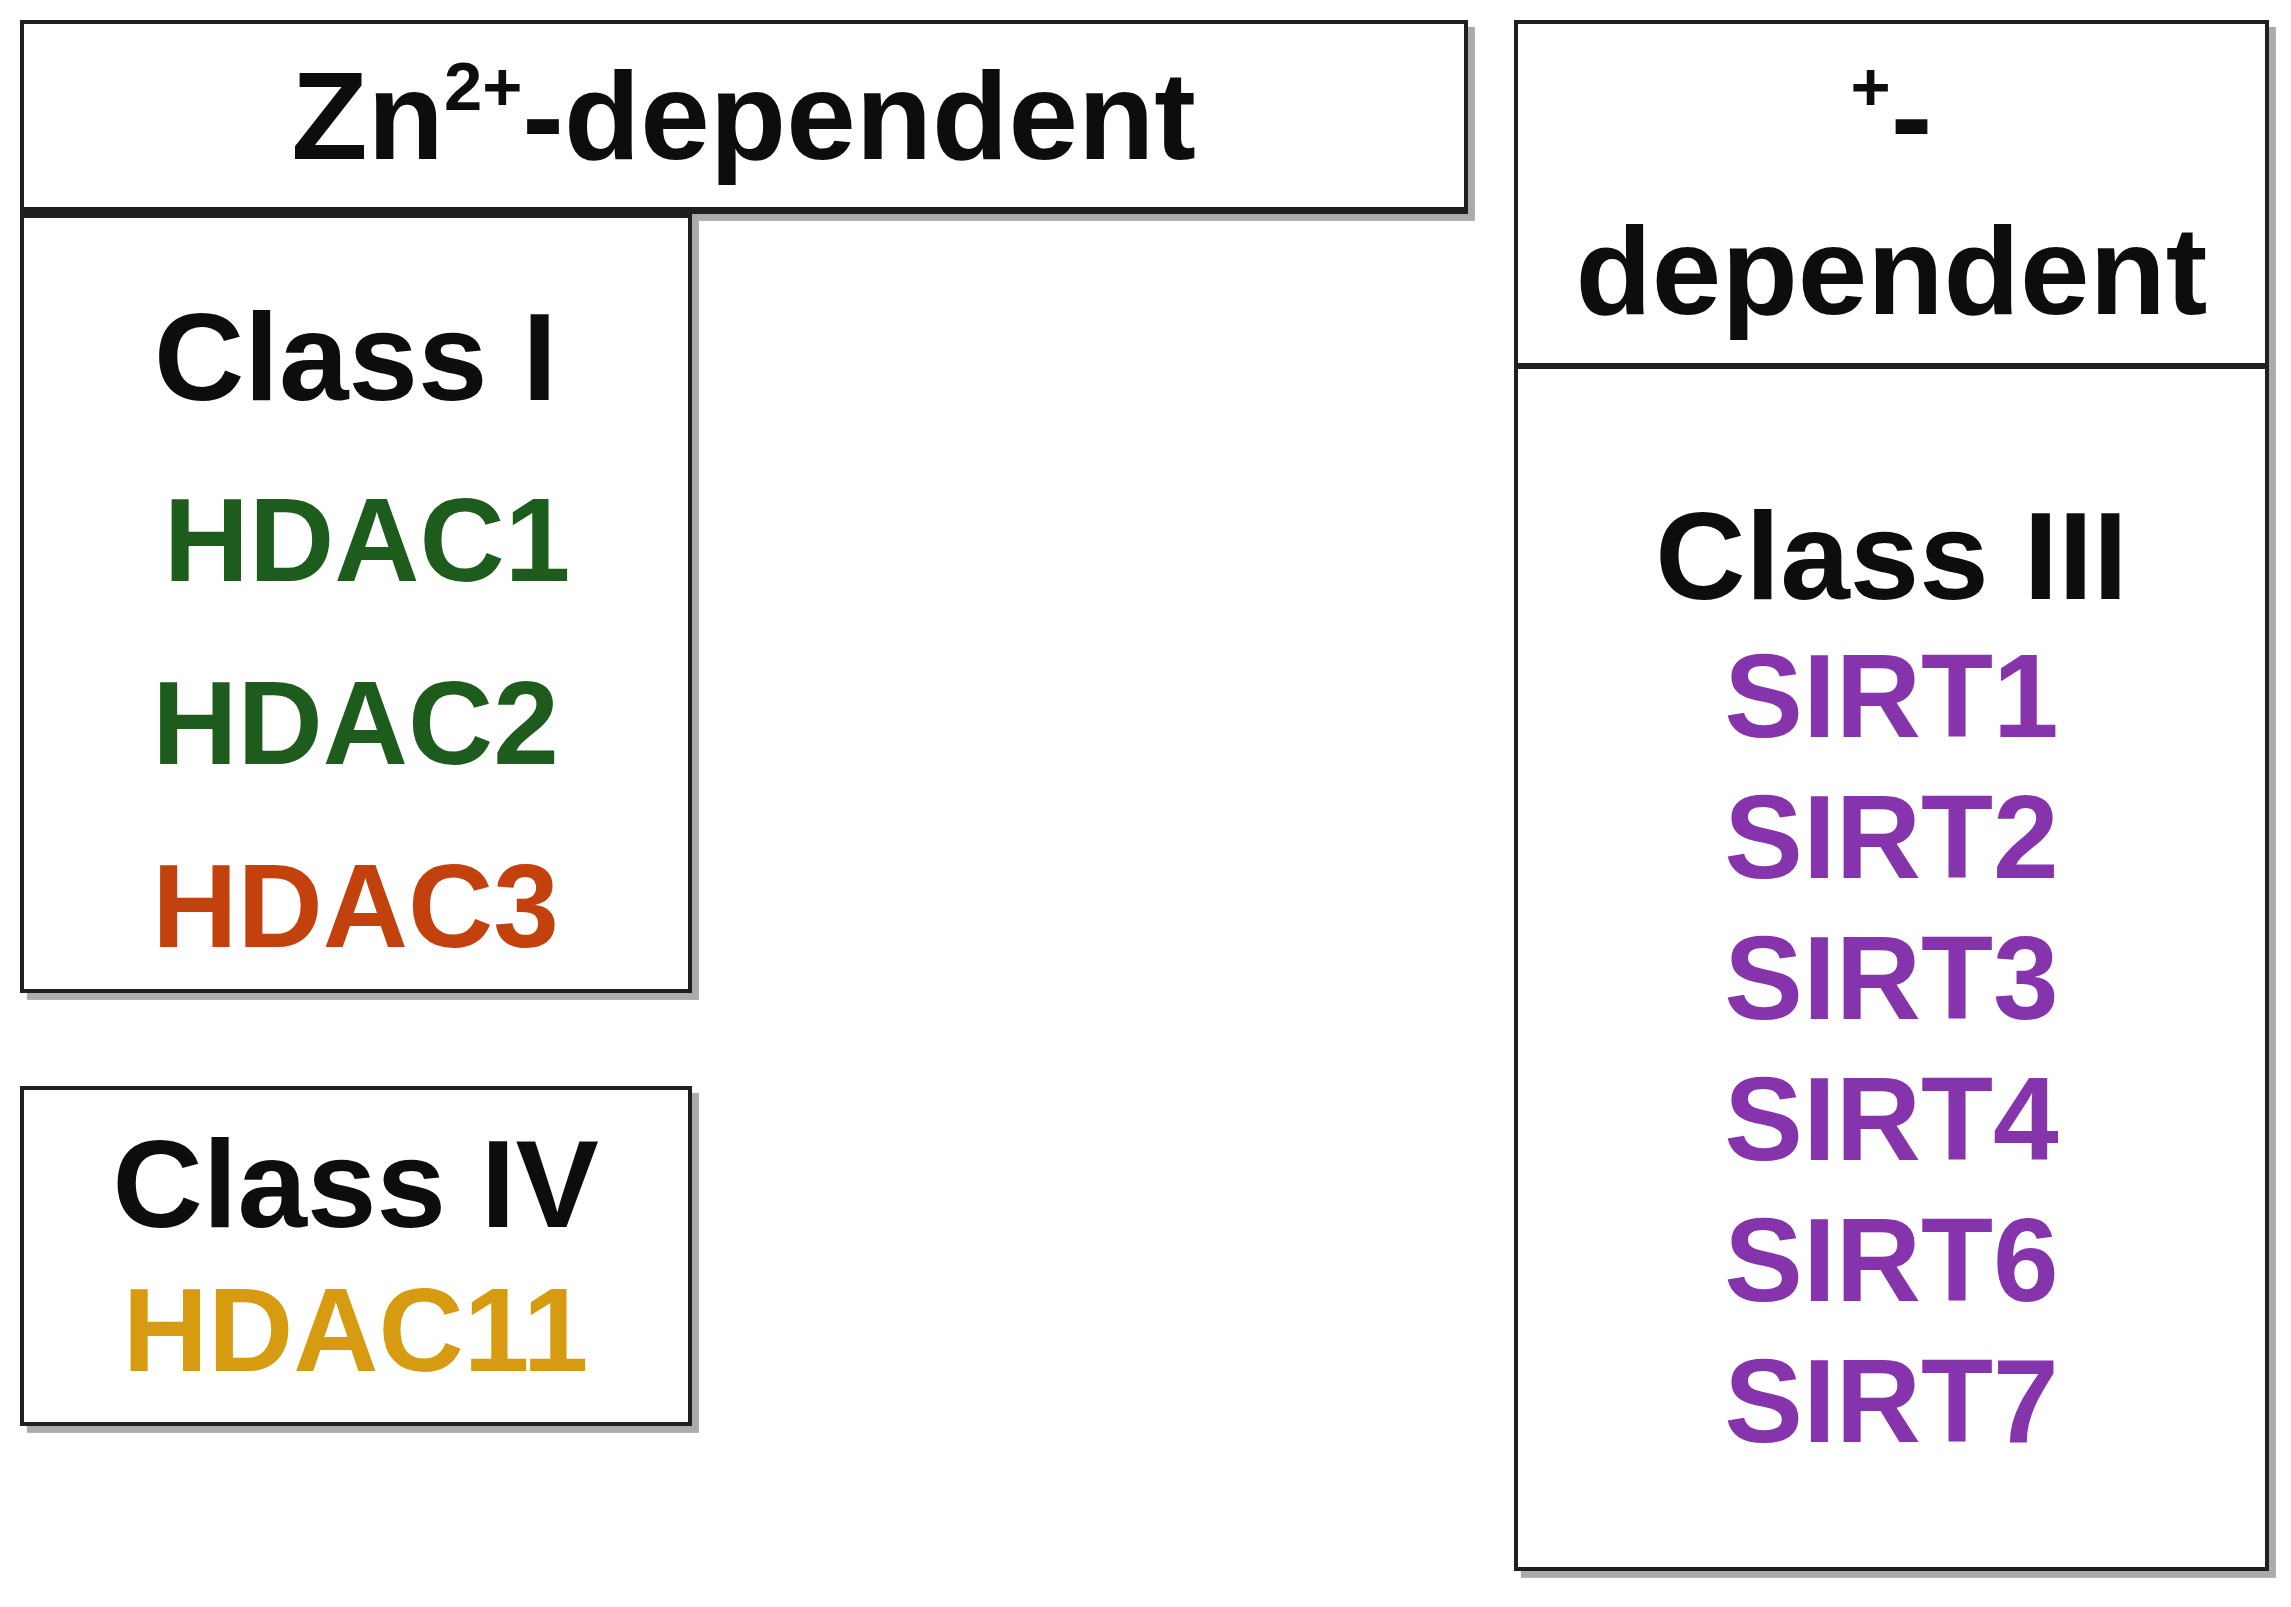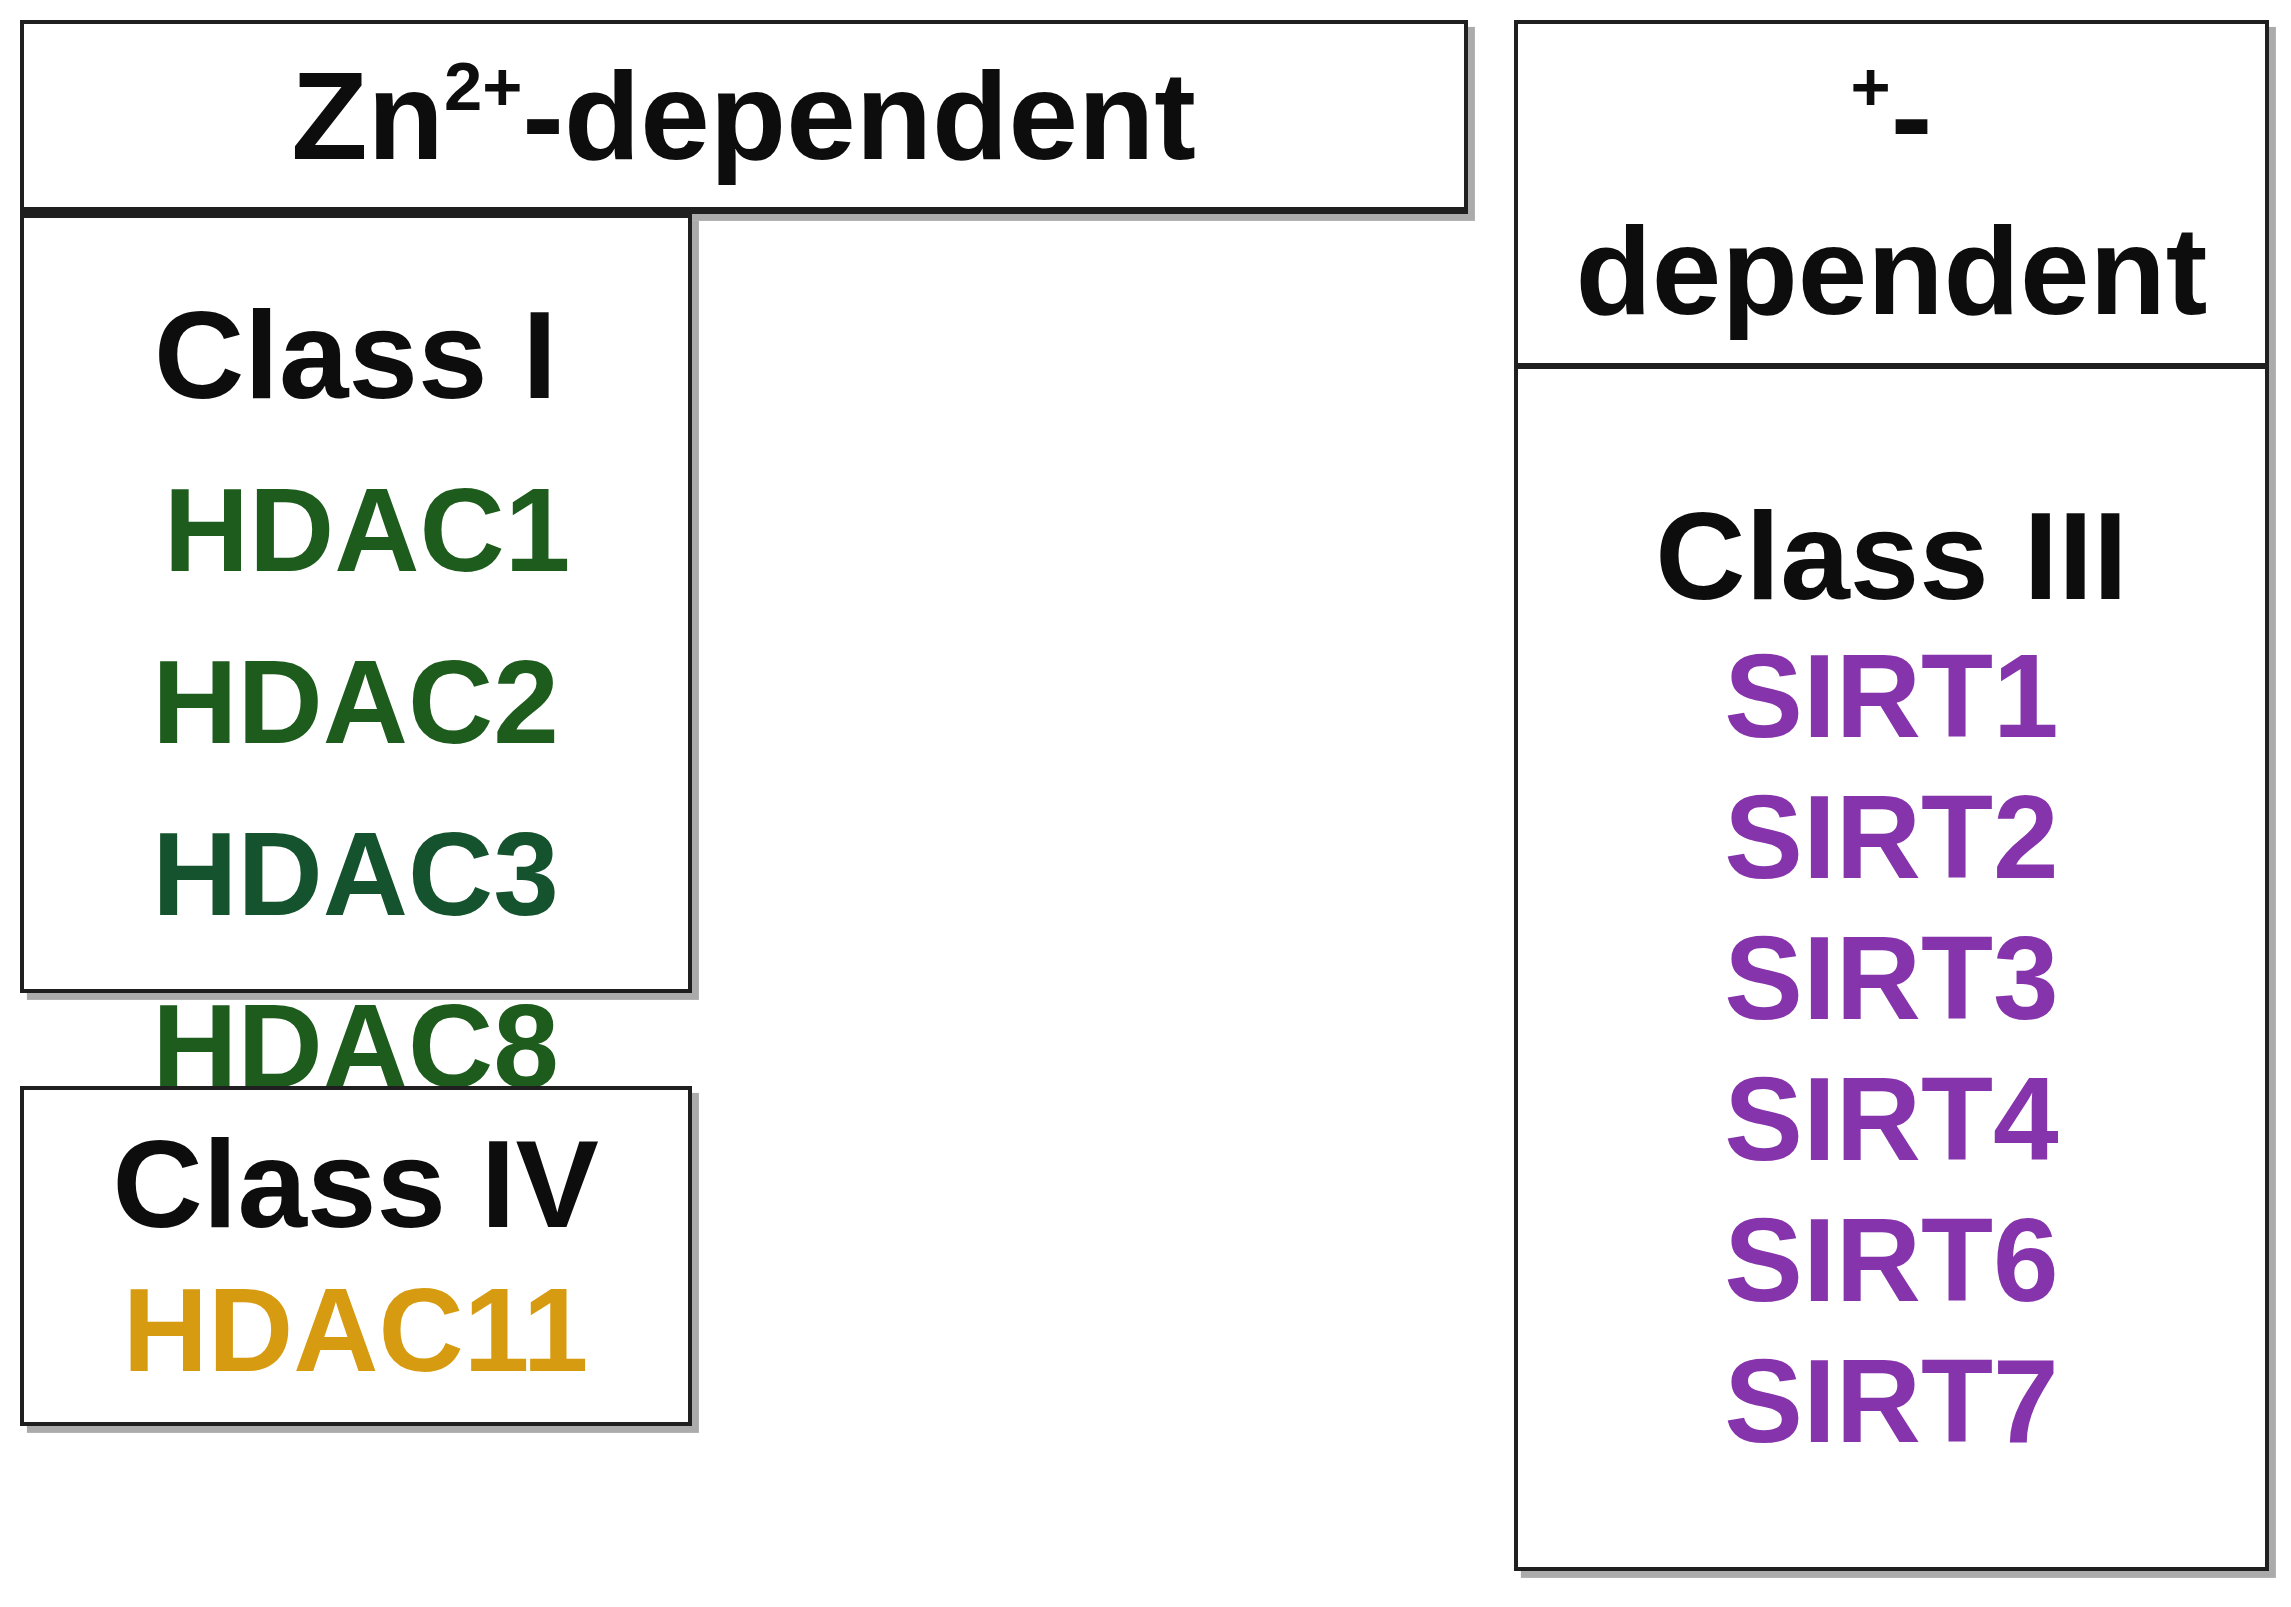--- a/index.html
+++ b/index.html
@@ -121,22 +121,21 @@
       <span>Zn</span>
         <sup class="chem-sup">2+</sup>
         <span>-dependent</span>
     </div>
   </section>
 
   <section class="box class1-box">
     <div class="row title-text">Class I</div>
     <div class="row item-text" style="color: rgb(29, 92, 29); padding-left: 23px;">HDAC1</div>
     <div class="row item-text" style="color: rgb(29, 92, 29);">HDAC2</div>
-    <div class="row item-text" style="color: #14532d;">HDAC3</div>
-    <div class="row item-text" style="color: rgb(29, 92, 29);">HDAC8</div>
+    <div class="row item-text" style="color: #c2410c;">HDAC3</div>
   </section>
 
   <section class="box class4-box">
     <div class="row title-text">Class IV</div>
     <div class="row item-text" style="color: rgb(214, 155, 16);">HDAC11</div>
   </section>
 
 
   <section class="box nad-box">
     <div class="nad-header">

